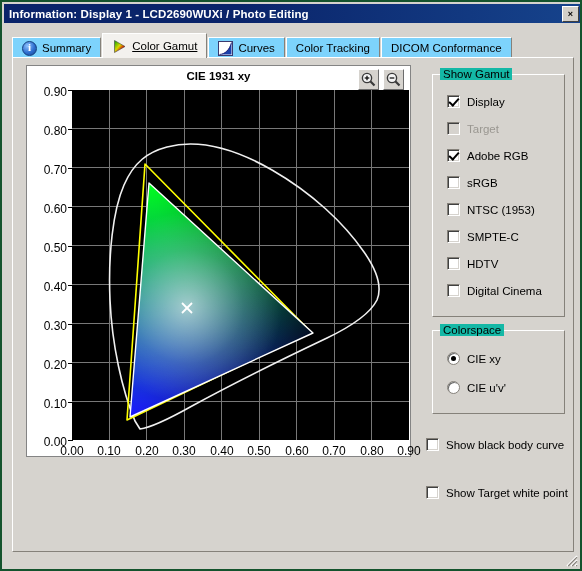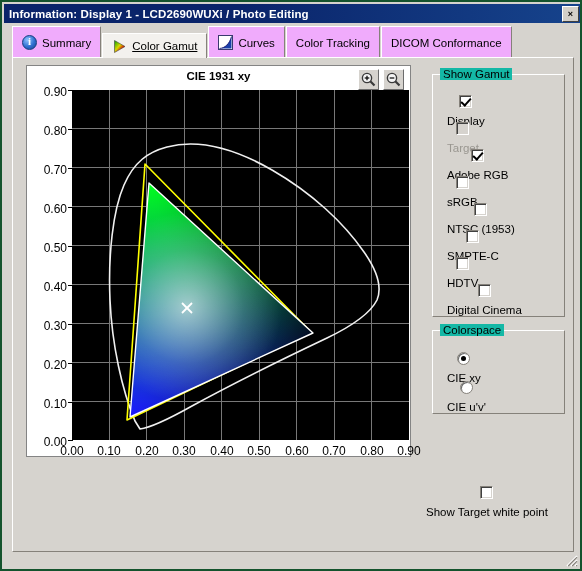--- a/index.html
+++ b/index.html
@@ -61,23 +61,23 @@
 
   
   #tabstrip {
     position: absolute;
     left: 10px; top: 31px;
     width: 562px; height: 25px;
     display: flex;
     align-items: flex-end;
   }
   .tab {
-    height: 32px;
-    box-sizing: border-box;
-    background: #f0abfc;
+    height: 21px;
+    box-sizing: border-box;
+    background: #7dd3fc;
     border: 1px solid #ffffff;
     border-right-color: #85817a;
     border-bottom: none;
     display: flex;
     align-items: center;
     gap: 5px;
     padding: 0 9px;
     margin-right: 1px;
     font-size: 11.5px;
     color: #000;
@@ -212,21 +212,20 @@
   
   .row {
     position: absolute;
     display: flex;
     align-items: center;
     gap: 7px;
     font-size: 11.5px;
     color: #000;
     cursor: pointer;
     white-space: nowrap;
-    flex-direction: column;
   }
   .row.disabled { color: #9a9791; cursor: default; }
 
   .cb {
     width: 13px; height: 13px;
     box-sizing: border-box;
     background: #ffffff;
     border: 1px solid #85817a;
     border-right-color: #ffffff;
     border-bottom-color: #ffffff;
@@ -507,20 +506,24 @@
         <span class="rb checked"></span>
         <span>CIE xy</span>
       </div>
 
       <div class="row" style="left:14px; top:50px">
         <span class="rb"></span>
         <span>CIE u'v'</span>
       </div>
     </div>
 
+    <div class="row" style="left:413px; top:380px">
+      <span class="cb"></span>
+      <span>Show black body curve</span>
+    </div>
 
     <div class="row" style="left:413px; top:428px">
       <span class="cb"></span>
       <span>Show Target white point</span>
     </div>
   </div>
 
   <svg id="grip" viewBox="0 0 14 14">
     <g stroke="#ffffff" stroke-width="1.6">
       <line x1="13" y1="3" x2="3" y2="13"></line>

